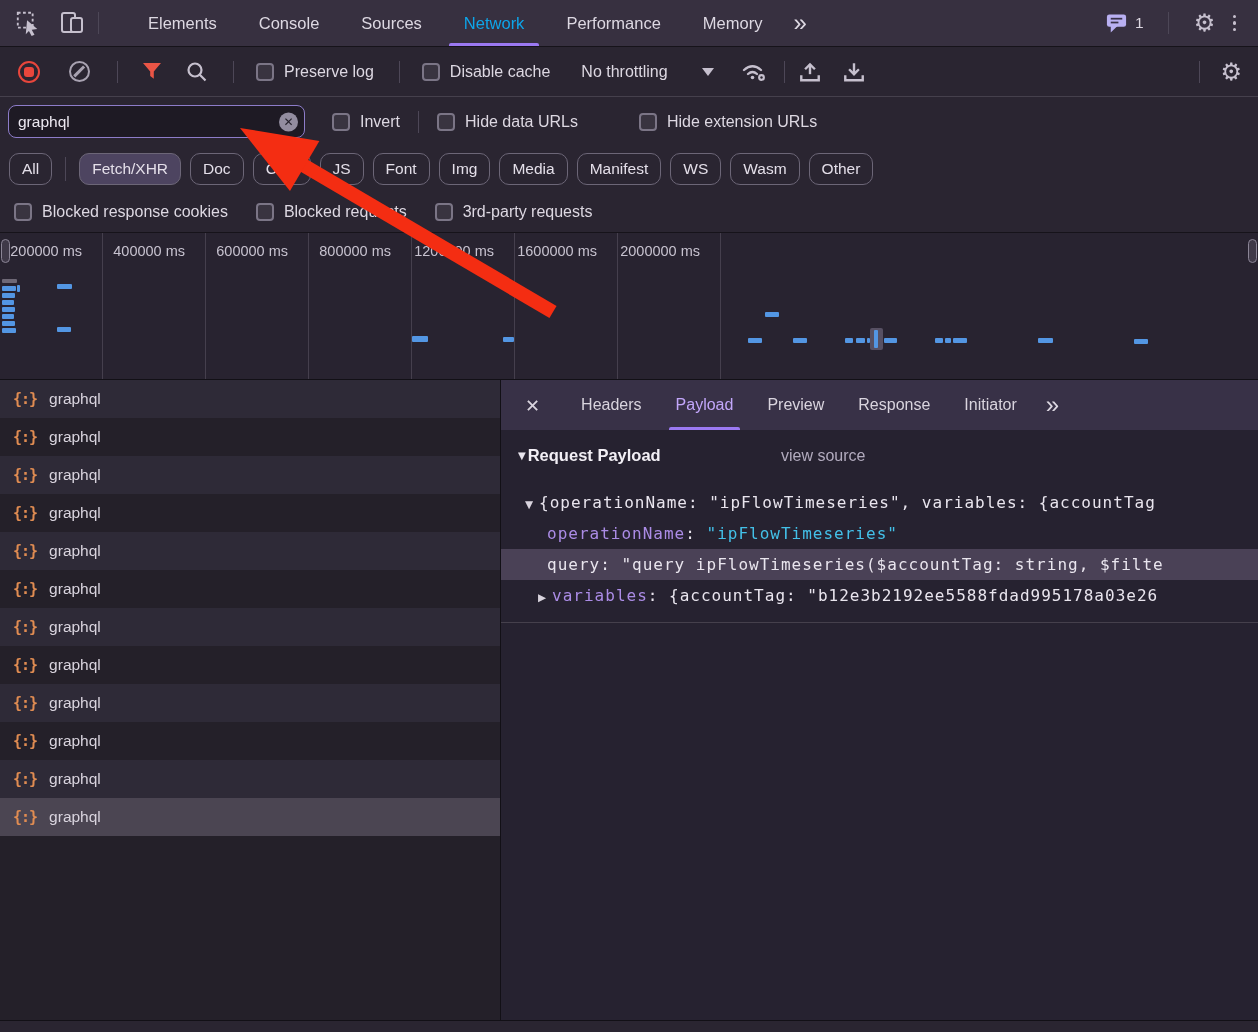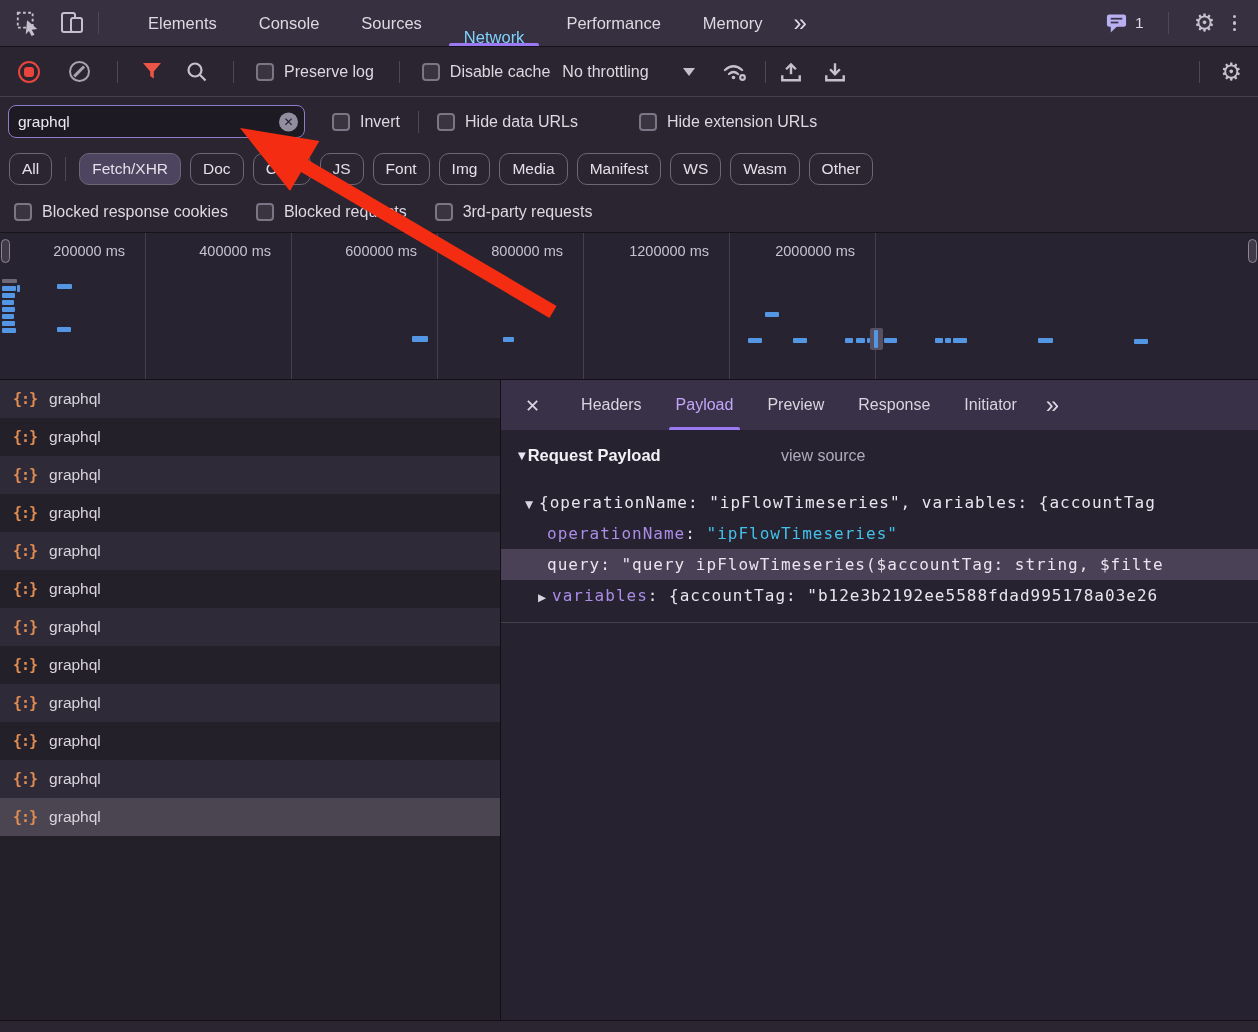--- a/index.html
+++ b/index.html
@@ -15,21 +15,21 @@
 
   
   .topbar {
     height:47px; background:#373040; display:flex; align-items:center;
     border-bottom:1px solid #16131a; padding-left:12px;
   }
   .icon-btn { display:flex; align-items:center; justify-content:center; height:32px; min-width:32px; cursor:pointer; }
   .topbar .sep { margin:0 10px; }
   .main-tabs { display:flex; height:100%; margin-left:18px; }
   .tab { padding:0 21px; line-height:46px; font-size:16.5px; color:#ddd8e2; position:relative; cursor:pointer; white-space:nowrap; }
-  .tab.active { color:#7dd3fc;margin-top:14px; }
+  .tab.active { color:#0ea5e9; }
   .tab.active::after { content:""; position:absolute; left:6px; right:6px; bottom:0; height:3px; background:#9b79f2; border-radius:2px 2px 0 0; }
   .more-tabs { font-size:24px; color:#ddd8e2; padding:0 10px; line-height:44px; cursor:pointer; }
   .topbar-right { margin-left:auto; display:flex; align-items:center; padding-right:10px; }
   .issues { display:flex; align-items:center; gap:7px; margin-right:14px; cursor:pointer; }
   .issues-count { font-size:15.5px; color:#ddd8e2; }
   .kebab { display:flex; flex-direction:column; gap:3px; padding:0 12px; cursor:pointer; }
   .kebab i { width:3.5px; height:3.5px; border-radius:50%; background:#c6c0ce; }
 
   
   .toolbar {
@@ -40,21 +40,21 @@
   .rec::after { content:""; position:absolute; left:50%; top:50%; transform:translate(-50%,-50%); width:10px; height:10px; border-radius:3px; background:#e8463c; }
   .clear-ic { width:21px; height:21px; border:2.5px solid #a8a2b1; border-radius:50%; position:relative; margin-left:29px; cursor:pointer; flex:none; }
   .clear-ic::after { content:""; position:absolute; left:1px; top:6.5px; width:14px; height:2.5px; background:#a8a2b1; transform:rotate(-45deg); }
   .toolbar .sep.s1 { margin:0 0 0 27px; }
   .funnel { margin-left:24px; cursor:pointer; }
   .search-ic { margin-left:24px; cursor:pointer; }
   .toolbar .sep.s2 { margin-left:25px; }
   .cbgroup { display:flex; align-items:center; gap:10px; cursor:pointer;text-align:right; }
   .cb { width:18px; height:18px; border:2px solid #7b7586; border-radius:4px; background:#393440; flex:none; }
   .cblabel { font-size:16px; color:#ddd8e2; white-space:nowrap; }
-  .throttle { display:flex; align-items:center; gap:34px; margin-left:12px; cursor:pointer; }
+  .throttle { display:flex; align-items:center; gap:34px; margin-left:31px; cursor:pointer; }
   .throttle .val { font-size:16px; color:#ddd8e2; }
   .caret { width:0; height:0; border-left:6.5px solid transparent; border-right:6.5px solid transparent; border-top:8px solid #c6c0ce; }
   .wifi { margin-left:26px; cursor:pointer; }
   .toolbar .sep.s3 { margin-left:16px; }
   .hup { margin-left:13px; cursor:pointer; }
   .hdown { margin-left:20px; cursor:pointer; }
   .toolbar .spacer { flex:1; }
   .gear { font-size:24px; color:#c6c0ce; line-height:1; cursor:pointer; font-family:"DejaVu Sans", sans-serif; }
   .toolbar .gear { margin-left:20px; }
 
@@ -77,21 +77,21 @@
     border-radius:10px; font-size:15.5px; color:#e4dfe9; cursor:pointer; white-space:nowrap; flex:none;
   }
   .chip.active { background:#4d4460; }
   .chip-sep { width:1px; height:24px; background:#4d4757; margin:0 4px; flex:none; }
 
   
   .checksbar { height:42px; background:#2a2531; display:flex; align-items:center; padding-left:14px; gap:28px; border-bottom:1px solid #16131a; }
 
   
   .timeline { position:relative; height:147px; background:#282330; border-bottom:1px solid #121016; display:flex; }
-  .tl-col { width:146px; flex:none; border-right:1px solid #453f4d; padding-top:9px; text-align:right; }
+  .tl-col { width:103px; flex:none; border-right:1px solid #453f4d; padding-top:9px; text-align:right; }
   .tl-col span { font-size:14.5px; color:#c7c2cf; padding-right:20px; white-space:nowrap; }
   .tl-bar { position:absolute; background:#5396e3; border-radius:1px; }
   .tl-grey { position:absolute; background:#6e6876; border-radius:1px; }
   .tl-box { position:absolute; background:#575063; border-radius:2px; }
   .tl-handle { position:absolute; top:6px; width:9px; height:24px; background:#3f3948; border:1.5px solid #8b8596; border-radius:5px; cursor:ew-resize; }
 
   
   .main { position:absolute; top:380px; left:0; right:0; bottom:12px; display:flex; }
   .left { width:501px; flex:none; display:flex; flex-direction:column; border-right:1px solid #121016; background:#242029; }
   .left-header { height:50px; line-height:50px; padding-left:13px; font-size:16.5px; color:#dcd7e1; border-bottom:1px solid #45404c; background:#242029; }
@@ -286,20 +286,21 @@
     </div>
   </div>
 
 <div class="timeline">
   <div class="tl-handle" style="left:1px"></div>
 <div class="tl-col"><span>200000 ms</span></div>
     <div class="tl-col"><span>400000 ms</span></div>
     <div class="tl-col"><span>600000 ms</span></div>
     <div class="tl-col"><span>800000 ms</span></div>
     <div class="tl-col"><span>1200000 ms</span></div>
+    <div class="tl-col"><span>1600000 ms</span></div>
     <div class="tl-col"><span>2000000 ms</span></div>
     <div class="tl-handle" style="right: 1px;"></div>
     <div class="tl-grey" style="left: 2px; top: 46px; width: 15px; height: 4px;"></div>
     <div class="tl-bar" style="left: 2px; top: 53px; width: 14px; height: 5px;"></div>
     <div class="tl-bar" style="left: 17px; top: 52px; width: 3px; height: 7px;"></div>
     <div class="tl-bar" style="left: 2px; top: 60px; width: 13px; height: 5px;"></div>
     <div class="tl-bar" style="left: 2px; top: 67px; width: 12px; height: 5px;"></div>
     <div class="tl-bar" style="left: 2px; top: 74px; width: 13px; height: 5px;"></div>
     <div class="tl-bar" style="left: 2px; top: 81px; width: 12px; height: 5px;"></div>
     <div class="tl-bar" style="left: 2px; top: 88px; width: 13px; height: 5px;"></div>

